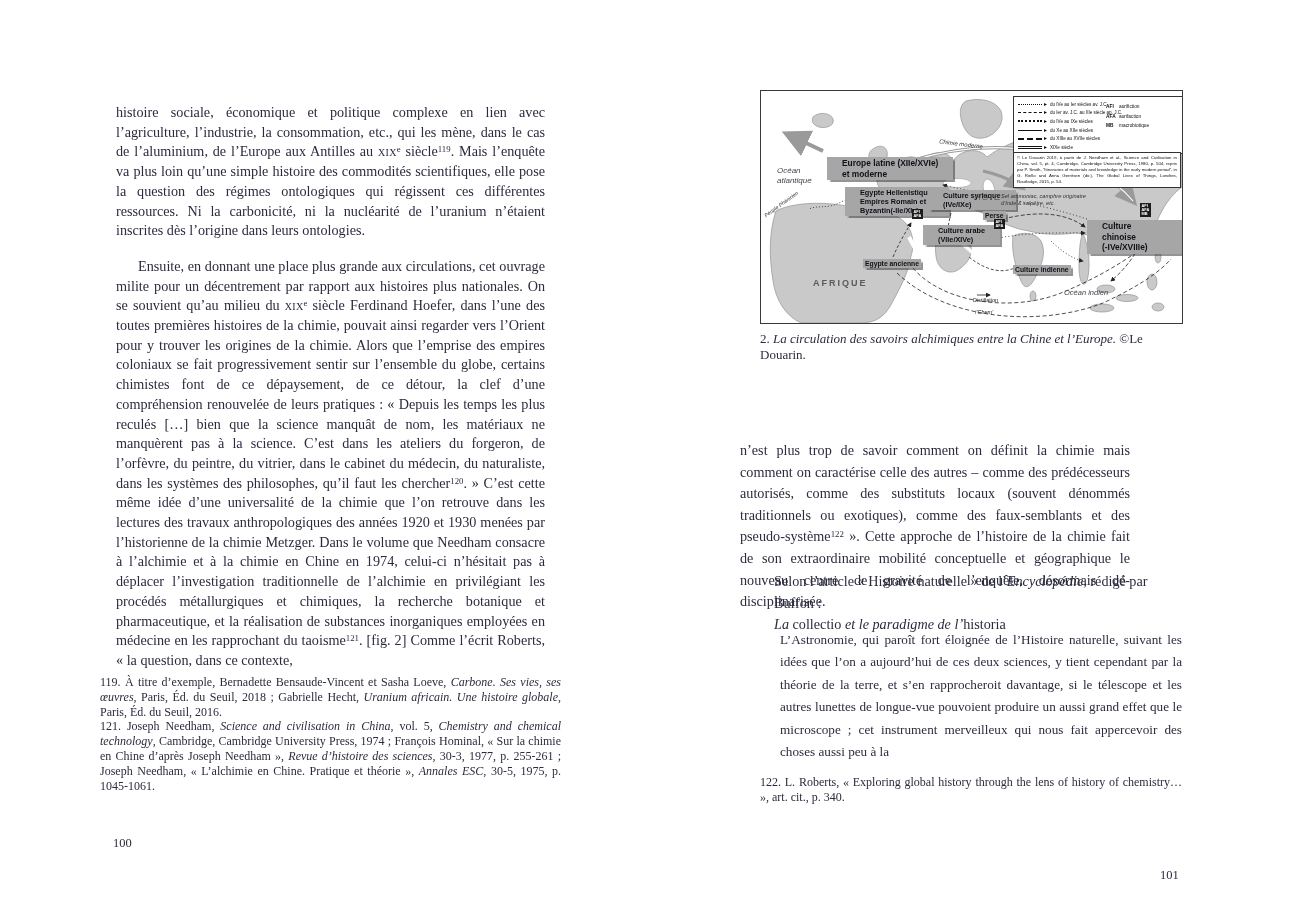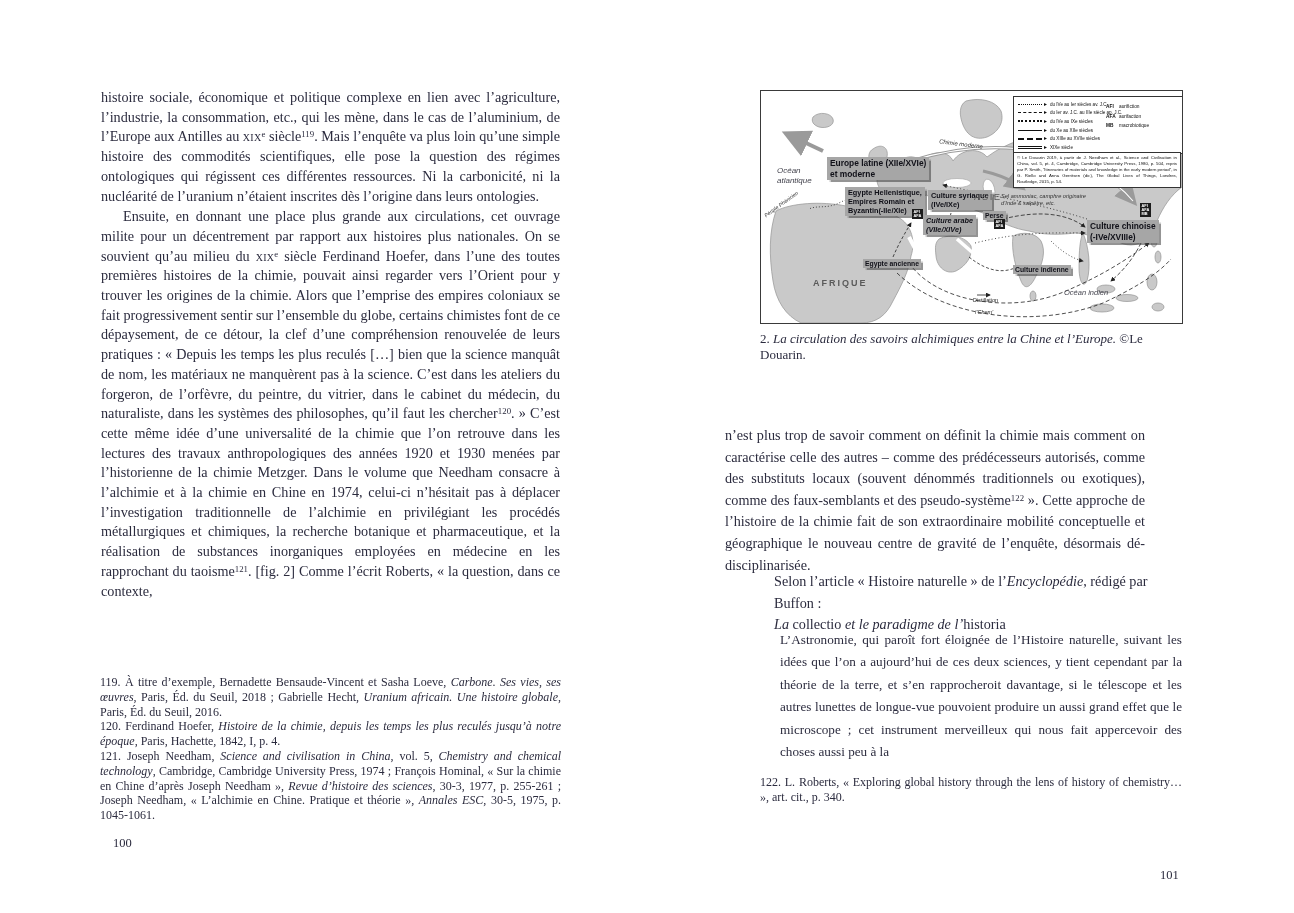--- a/index.html
+++ b/index.html
@@ -7,34 +7,34 @@
     width:1294px;height:913px;background:#ffffff;position:relative;overflow:hidden;
     font-family:"Liberation Serif", serif;color:#2b2b3e;
   }
   
   .seg-i{font-style:italic;}
   .seg-sup{font-size:0.62em;position:relative;top:-0.45em;line-height:0;}
   .seg-sc{font-variant:small-caps;letter-spacing:0.02em;}
 
   
   .col-left{position:absolute;left:100px;top:87px;width:461px;}
-  .body-text{margin:1px;font-size:14.2px;line-height:19.7px;text-align:justify;hyphens:auto;font-family:Liberation Serif, serif;}
+  .body-text{margin:16px;font-size:14.2px;line-height:19.7px;text-align:justify;hyphens:auto;font-family:Liberation Serif, serif;}
   .body-text.indent{text-indent:22px;}
   .footnotes-left{position:absolute;left:100px;top:651px;width:461px;margin-top:24px;}
   .footnote{margin:0;font-size:12px;line-height:14.8px;text-align:justify;hyphens:auto;}
   .pagenum{position:absolute;font-size:12.5px;}
   .pagenum.left{left:113px;top:836px;}
   .pagenum.right{left:1160px;top:836px;margin-top:32px;}
 
   
   .map-figure{position:absolute;left:760px;top:90px;width:421px;height:232px;margin:0;}
   .map{position:relative;width:421px;height:232px;border:1px solid #3a3a3a;background:#fff;overflow:hidden;}
   .map svg{position:absolute;left:0;top:0;}
   .map-label{position:absolute;font-family:"Liberation Sans", sans-serif;white-space:pre-line;z-index:3;}
-  .mbox{background:#a6a6a6;color:#101018;font-weight:bold;font-size:7.3px;line-height:1.25;padding:1px 3px;
+  .mbox{background:#a6a6a6;color:#101018;font-weight:bold;font-size:7.3px;line-height:1.25;padding:1px 15px;
         box-shadow:1.5px 1.5px 1px rgba(60,60,60,.55);}
   .mbox.big{font-size:8.4px;}
   .mbox.tiny{font-size:6.8px;padding:0.5px 2px;}
   .mplain{color:#5a5a5a;font-size:9px;letter-spacing:2px;font-weight:bold;margin-top:20px;}
   .mplain.asie{letter-spacing:1.5px;font-weight:normal;font-size:9.5px;}
   .mocean{font-style:italic;color:#44444e;font-size:8px;line-height:1.25;margin-left:8px;}
   .msmall{font-style:italic;color:#333;font-size:5.6px;line-height:1.2;}
   .mroute{color:#333;font-size:6px;font-style:italic;transform:rotate(7deg);}
   .mperiple{color:#333;font-size:5.2px;font-style:italic;transform:rotate(-36deg);}
   .mnote{color:#222;font-size:5.5px;}
@@ -74,21 +74,20 @@
 
 <div>
 
   <div class="col-left">
     <p class="body-text"><span>histoire sociale, économique et politique complexe en lien avec l’agriculture, l’industrie, la consommation, etc., qui les mène, dans le cas de l’aluminium, de l’Europe aux Antilles au </span><span class="seg-sc">xix</span><span class="seg-sup">e</span><span> siècle</span><span class="seg-sup">119</span><span>. Mais l’enquête va plus loin qu’une simple histoire des commodités scientifiques, elle pose la question des régimes ontologiques qui régissent ces différentes ressources. Ni la carbonicité, ni la nucléarité de l’uranium n’étaient inscrites dès l’origine dans leurs ontologies.</span></p>
     <p class="body-text indent"><span>Ensuite, en donnant une place plus grande aux circulations, cet ouvrage milite pour un décentrement par rapport aux histoires plus nationales. On se souvient qu’au milieu du </span><span class="seg-sc">xix</span><span class="seg-sup">e</span><span> siècle Ferdinand Hoefer, dans l’une des toutes premières histoires de la chimie, pouvait ainsi regarder vers l’Orient pour y trouver les origines de la chimie. Alors que l’emprise des empires coloniaux se fait progressivement sentir sur l’ensemble du globe, certains chimistes font de ce dépaysement, de ce détour, la clef d’une compréhension renouvelée de leurs pratiques : « Depuis les temps les plus reculés […] bien que la science manquât de nom, les matériaux ne manquèrent pas à la science. C’est dans les ateliers du forgeron, de l’orfèvre, du peintre, du vitrier, dans le cabinet du médecin, du naturaliste, dans les systèmes des philosophes, qu’il faut les chercher</span><span class="seg-sup">120</span><span>. » C’est cette même idée d’une universalité de la chimie que l’on retrouve dans les lectures des travaux anthropologiques des années 1920 et 1930 menées par l’historienne de la chimie Metzger. Dans le volume que Needham consacre à l’alchimie et à la chimie en Chine en 1974, celui-ci n’hésitait pas à déplacer l’investigation traditionnelle de l’alchimie en privilégiant les procédés métallurgiques et chimiques, la recherche botanique et pharmaceutique, et la réalisation de substances inorganiques employées en médecine en les rapprochant du taoisme</span><span class="seg-sup">121</span><span>. [fig. 2] Comme l’écrit Roberts, « la question, dans ce contexte,</span></p>
   </div>
 
   <div class="footnotes-left">
     <p class="footnote"><span>119. À titre d’exemple, Bernadette Bensaude-Vincent et Sasha Loeve, </span><span class="seg-i">Carbone. Ses vies, ses œuvres</span><span>, Paris, Éd. du Seuil, 2018 ; Gabrielle Hecht, </span><span class="seg-i">Uranium africain. Une histoire globale</span><span>, Paris, Éd. du Seuil, 2016.</span></p>
-    <p class="footnote"><span>120. Ferdinand Hoefer, </span><span class="seg-i">Histoire de la chimie, depuis les temps les plus reculés jusqu’à notre époque</span><span>, Paris, Hachette, 1842, I, p. 4.</span></p>
     <p class="footnote"><span>121. Joseph Needham, </span><span class="seg-i">Science and civilisation in China</span><span>, vol. 5, </span><span class="seg-i">Chemistry and chemical technology</span><span>, Cambridge, Cambridge University Press, 1974 ; François Hominal, « Sur la chimie en Chine d’après Joseph Needham », </span><span class="seg-i">Revue d’histoire des sciences</span><span>, 30-3, 1977, p. 255-261 ; Joseph Needham, « L’alchimie en Chine. Pratique et théorie », </span><span class="seg-i">Annales ESC</span><span>, 30-5, 1975, p. 1045-1061.</span></p>
   </div>
 
   <div class="pagenum left">100</div>
 
   <figure class="map-figure">
     <div class="map">
       <svg width="421" height="232" viewBox="0 0 421 232">
         <defs>
           <marker id="ah" markerWidth="7" markerHeight="7" refX="5" refY="3" orient="auto">
@@ -158,21 +157,21 @@
 
       <div class="map-label mocean" style="left:8px;top:75px;">Océan
 atlantique</div>
       <div class="map-label mbox big" style="left:66px;top:66px;">Europe latine (XIIe/XVIe)
 et moderne</div>
       <div class="map-label mbox" style="left:84px;top:96px;">Egypte Hellenistique,
 Empires Romain et
 Byzantin(-IIe/XIe)</div>
       <div class="map-label mbox" style="left:167px;top:99px;">Culture syriaque
 (IVe/IXe)</div>
-      <div class="map-label mbox" style="left:162px;top:124px;font-style:italic;">Culture arabe
+      <div class="map-label mbox" style="left:162px;top:134px;">Culture arabe
 (VIIe/XIVe)</div>
       <div class="map-label mbox tiny" style="left:102px;top:168px;">Egypte ancienne</div>
       <div class="map-label mplain" style="left:52px;top:167px;">AFRIQUE</div>
       <div class="map-label mplain asie" style="left:213px;top:80px;">ASIE</div>
       <div class="map-label mbox tiny" style="left:222px;top:120px;">Perse</div>
       <div class="map-label msmall" style="left:240px;top:102px;">Sel ammoniac, camphre originaire
 d’Inde &amp; salpêtre, etc.</div>
       <div class="map-label mbox big" style="left:326px;top:129px;">Culture chinoise
 (-IVe/XVIIIe)</div>
       <div class="map-label mbox tiny" style="left:252px;top:174px;">Culture indienne</div>

